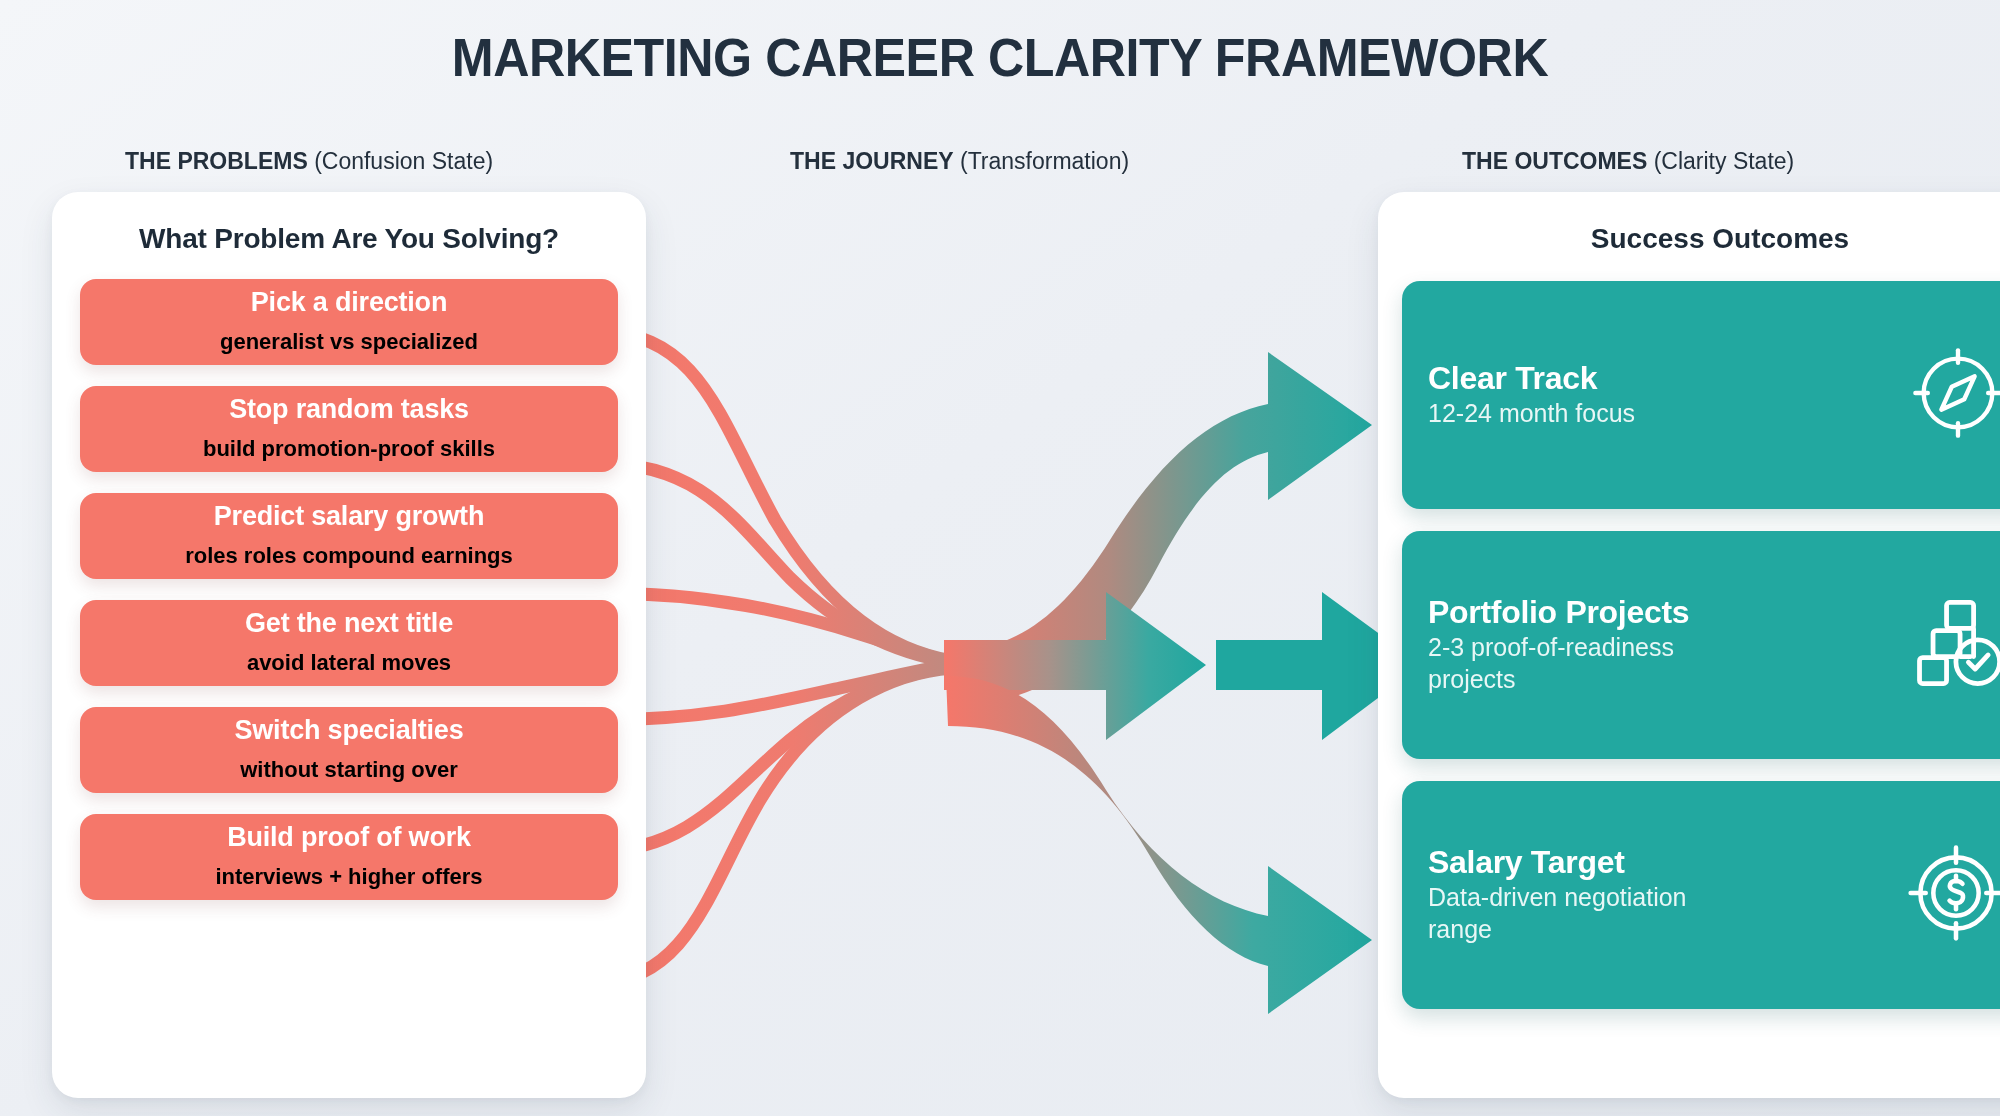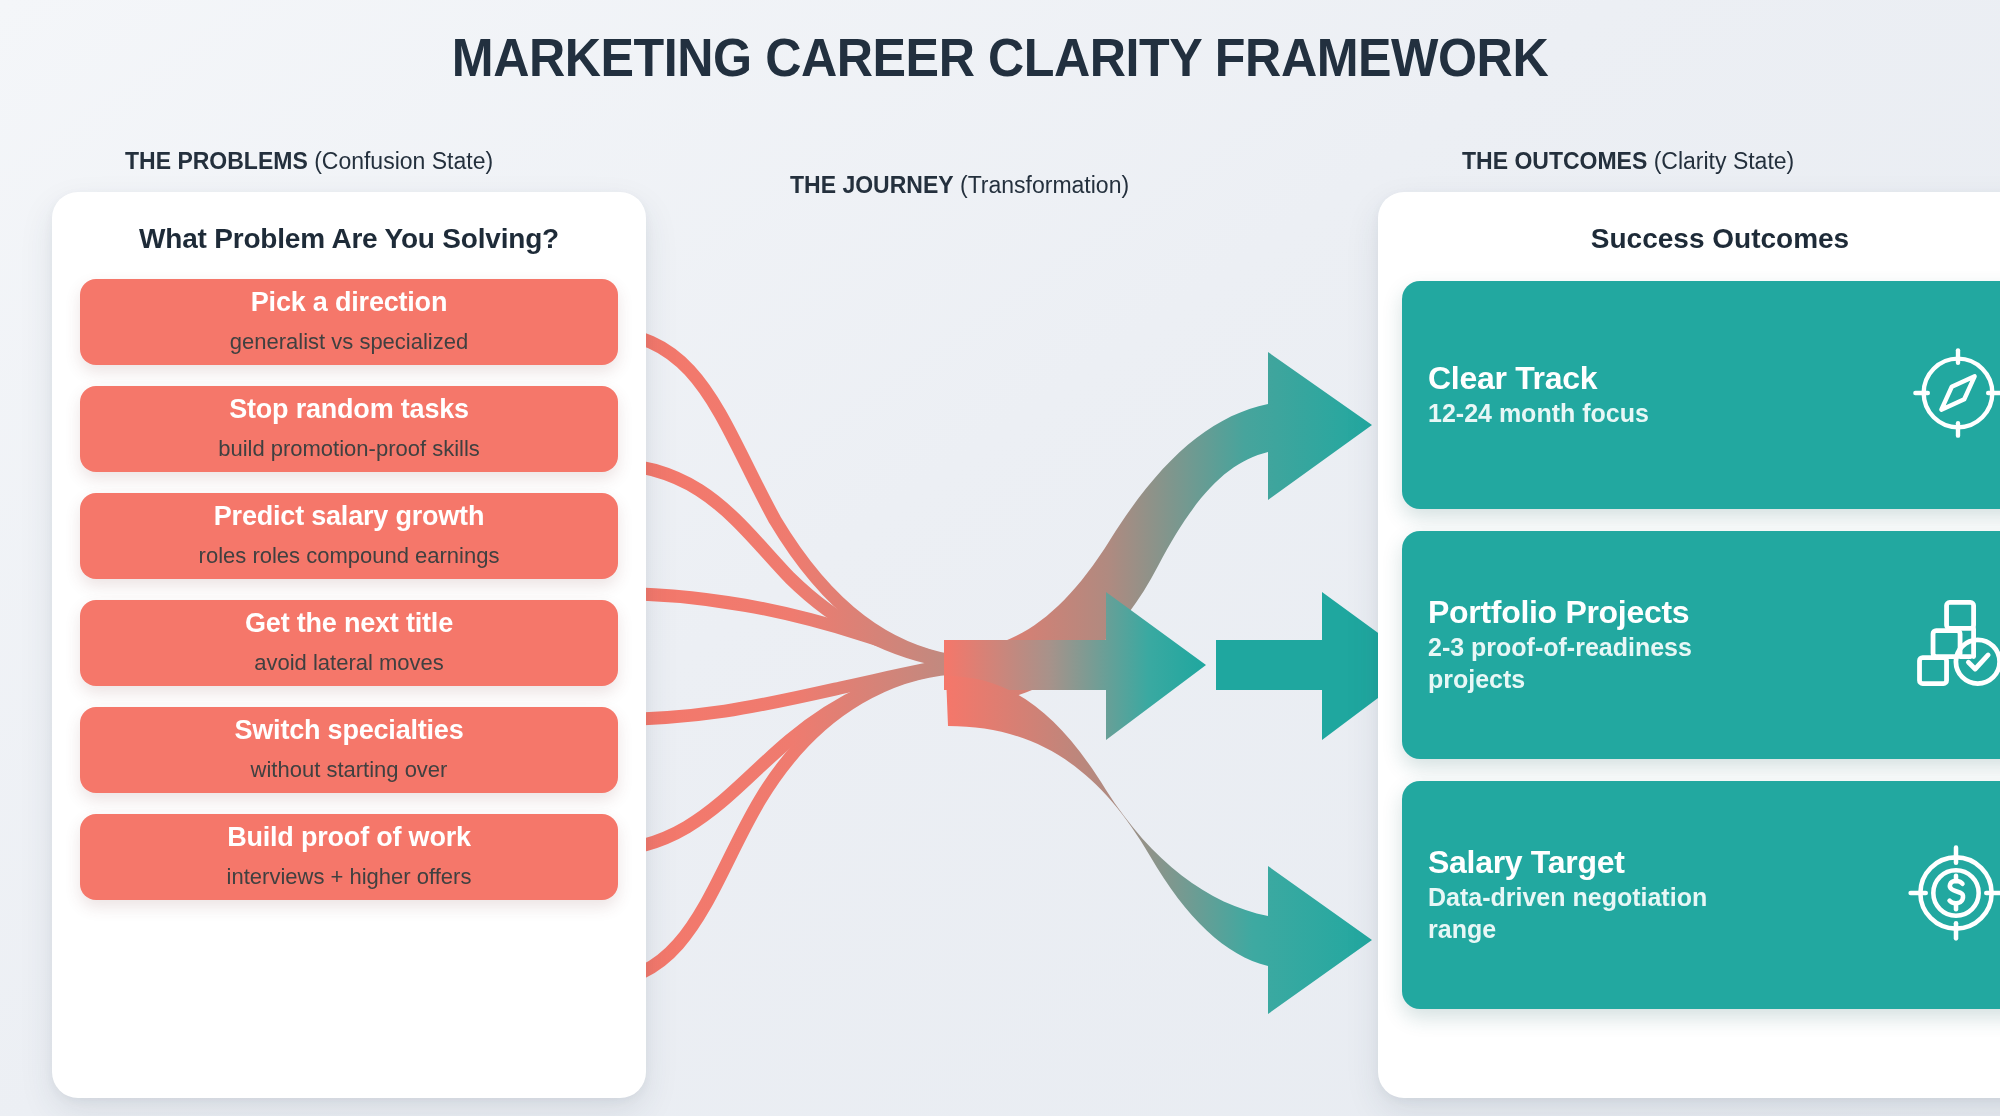--- a/index.html
+++ b/index.html
@@ -29,21 +29,21 @@
   .col-header {
     position: absolute;
     top: 148px;
     font-size: 23px;
     color: #24303d;
     white-space: nowrap;
   }
   .col-header .strong { font-weight: bold; }
   .col-header .light  { font-weight: normal; }
   #header-problems { left: 125px; }
-  #header-journey  { left: 790px; margin-top: 24px; }
+  #header-journey  { left: 790px; }
   #header-outcomes { left: 1462px; }
 
   
   .panel {
     position: absolute;
     background: #fff;
     border-radius: 26px;
     box-shadow: 0 14px 34px rgba(40,55,80,.10), 0 3px 10px rgba(40,55,80,.05);
   }
   #problems-panel { left: 52px;  top: 192px; width: 594px; height: 906px; }
@@ -75,22 +75,22 @@
     align-items: center;
     justify-content: center;
     color: #fff;
     box-shadow: 0 7px 16px rgba(120,60,55,.14);
   }
   .problem-pill .p-title {
     font-size: 27px; font-weight: bold; line-height: 1.05;
     letter-spacing: -0.2px;
   }
   .problem-pill .p-sub {
-    font-size: 22px; font-weight: normal; line-height: 1.2;
-    margin-top: 13px; color: #404040;
+    font-size: 22px; font-weight: bold; line-height: 1.2;
+    margin-top: 13px; color: #000000;
   }
 
   
   #outcome-list {
     margin-top: 26px;
     padding: 0 24px;
     display: flex;
     flex-direction: column;
     gap: 22px;
   }
@@ -104,21 +104,21 @@
     padding: 0 26px;
     color: #fff;
     box-shadow: 0 9px 20px rgba(20,90,90,.18);
   }
   .outcome-text { max-width: 300px; }
   .outcome-card .o-title {
     font-size: 32px; font-weight: bold; letter-spacing: -0.3px;
     line-height: 1.1;
   }
   .outcome-card .o-sub {
-    font-size: 25px; font-weight: bold; line-height: 1.28;
+    font-size: 25px; font-weight: normal; line-height: 1.28;
     color: #e8f7f6;
   }
   .outcome-icon {
     position: absolute;
     right: 28px; top: 50%;
     transform: translateY(-50%);
   }
 
   
   #flow-svg {

